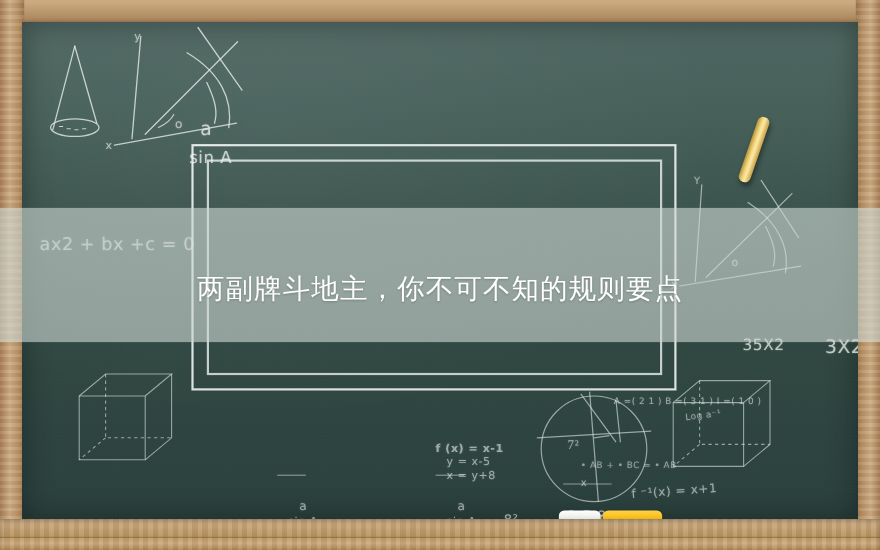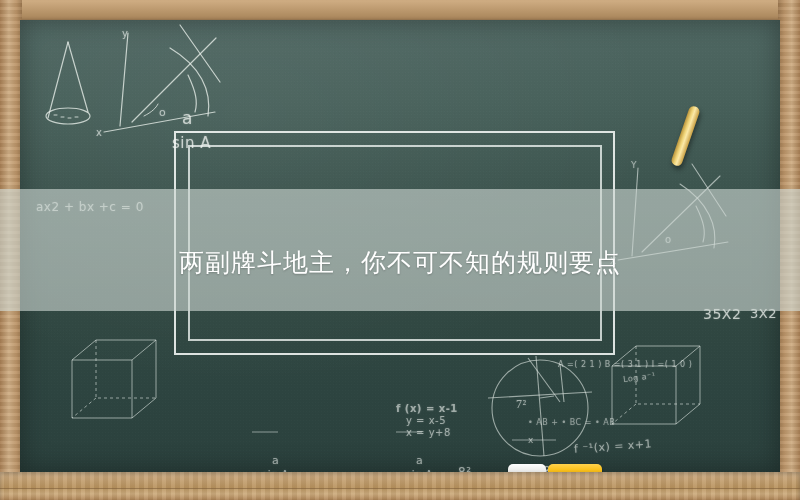--- a/index.html
+++ b/index.html
@@ -192,31 +192,31 @@
         <g stroke="#dfe7e2" stroke-opacity=".55" fill="none" stroke-width="1">
           <path d="M 376 412 h 26"></path>
           <path d="M 232 412 h 26"></path>
           <path d="M 492 420 h 44"></path>
           <path d="M 156 112 h 34"></path>
         </g>
       </svg>
 
       <span class="chalk-txt" style="left:162px;top:88px;font-size:17px;">a</span>
       <span class="chalk-txt" style="left:152px;top:114px;font-size:15px;">sin A</span>
-      <span class="chalk-txt" style="left:16px;top:180px;font-size:12px;opacity:.7;">ax2 + bx +c = 0</span>
+      <span class="chalk-txt" style="left:16px;top:192px;font-size:16px;opacity:.7;">ax2 + bx +c = 0</span>
       <span class="chalk-txt" style="left:102px;top:8px;font-size:10px;opacity:.7;">y</span>
       <span class="chalk-txt" style="left:76px;top:107px;font-size:10px;opacity:.7;">x</span>
       <span class="chalk-txt" style="left:139px;top:86px;font-size:11px;opacity:.7;">o</span>
 
       <span class="chalk-txt" style="left:611px;top:140px;font-size:9px;opacity:.6;">Y</span>
       <span class="chalk-txt" style="left:590px;top:236px;font-size:9px;opacity:.6;">X</span>
       <span class="chalk-txt" style="left:645px;top:214px;font-size:10px;opacity:.62;">o</span>
 
-      <span class="chalk-txt" style="left:655px;top:286px;font-size:14px;opacity:.8;margin-left:28px;">35X2</span>
-      <span class="chalk-txt" style="left:730px;top:286px;font-size:13px;opacity:.8;">3X2</span>
+      <span class="chalk-txt" style="left:655px;top:286px;font-size:14px;opacity:.8;">35X2</span>
+      <span class="chalk-txt" style="left:730px;top:286px;font-size:17px;opacity:.8;">3X2</span>
       <span class="chalk-txt" style="left:538px;top:340px;font-size:8px;opacity:.6;">A =( 2 1 ) B =( 3 1 ) I =( 1 0 )</span>
 
       <span class="chalk-txt" style="left:376px;top:383px;font-size:10px;opacity:.62;font-weight:bold;">f (x)  =  x-1</span>
       <span class="chalk-txt" style="left:386px;top:395px;font-size:10px;opacity:.62;">y  =  x-5</span>
       <span class="chalk-txt" style="left:386px;top:407px;font-size:10px;opacity:.62;">x  =  y+8</span>
 
       <span class="chalk-txt" style="left:496px;top:377px;font-size:12px;opacity:.65;font-family:Liberation Serif, serif;">7²</span>
       <span class="chalk-txt" style="left:438px;top:445px;font-size:12px;opacity:.62;">8²</span>
 
       <span class="chalk-txt" style="left:396px;top:434px;font-size:11px;opacity:.62;">a</span>

